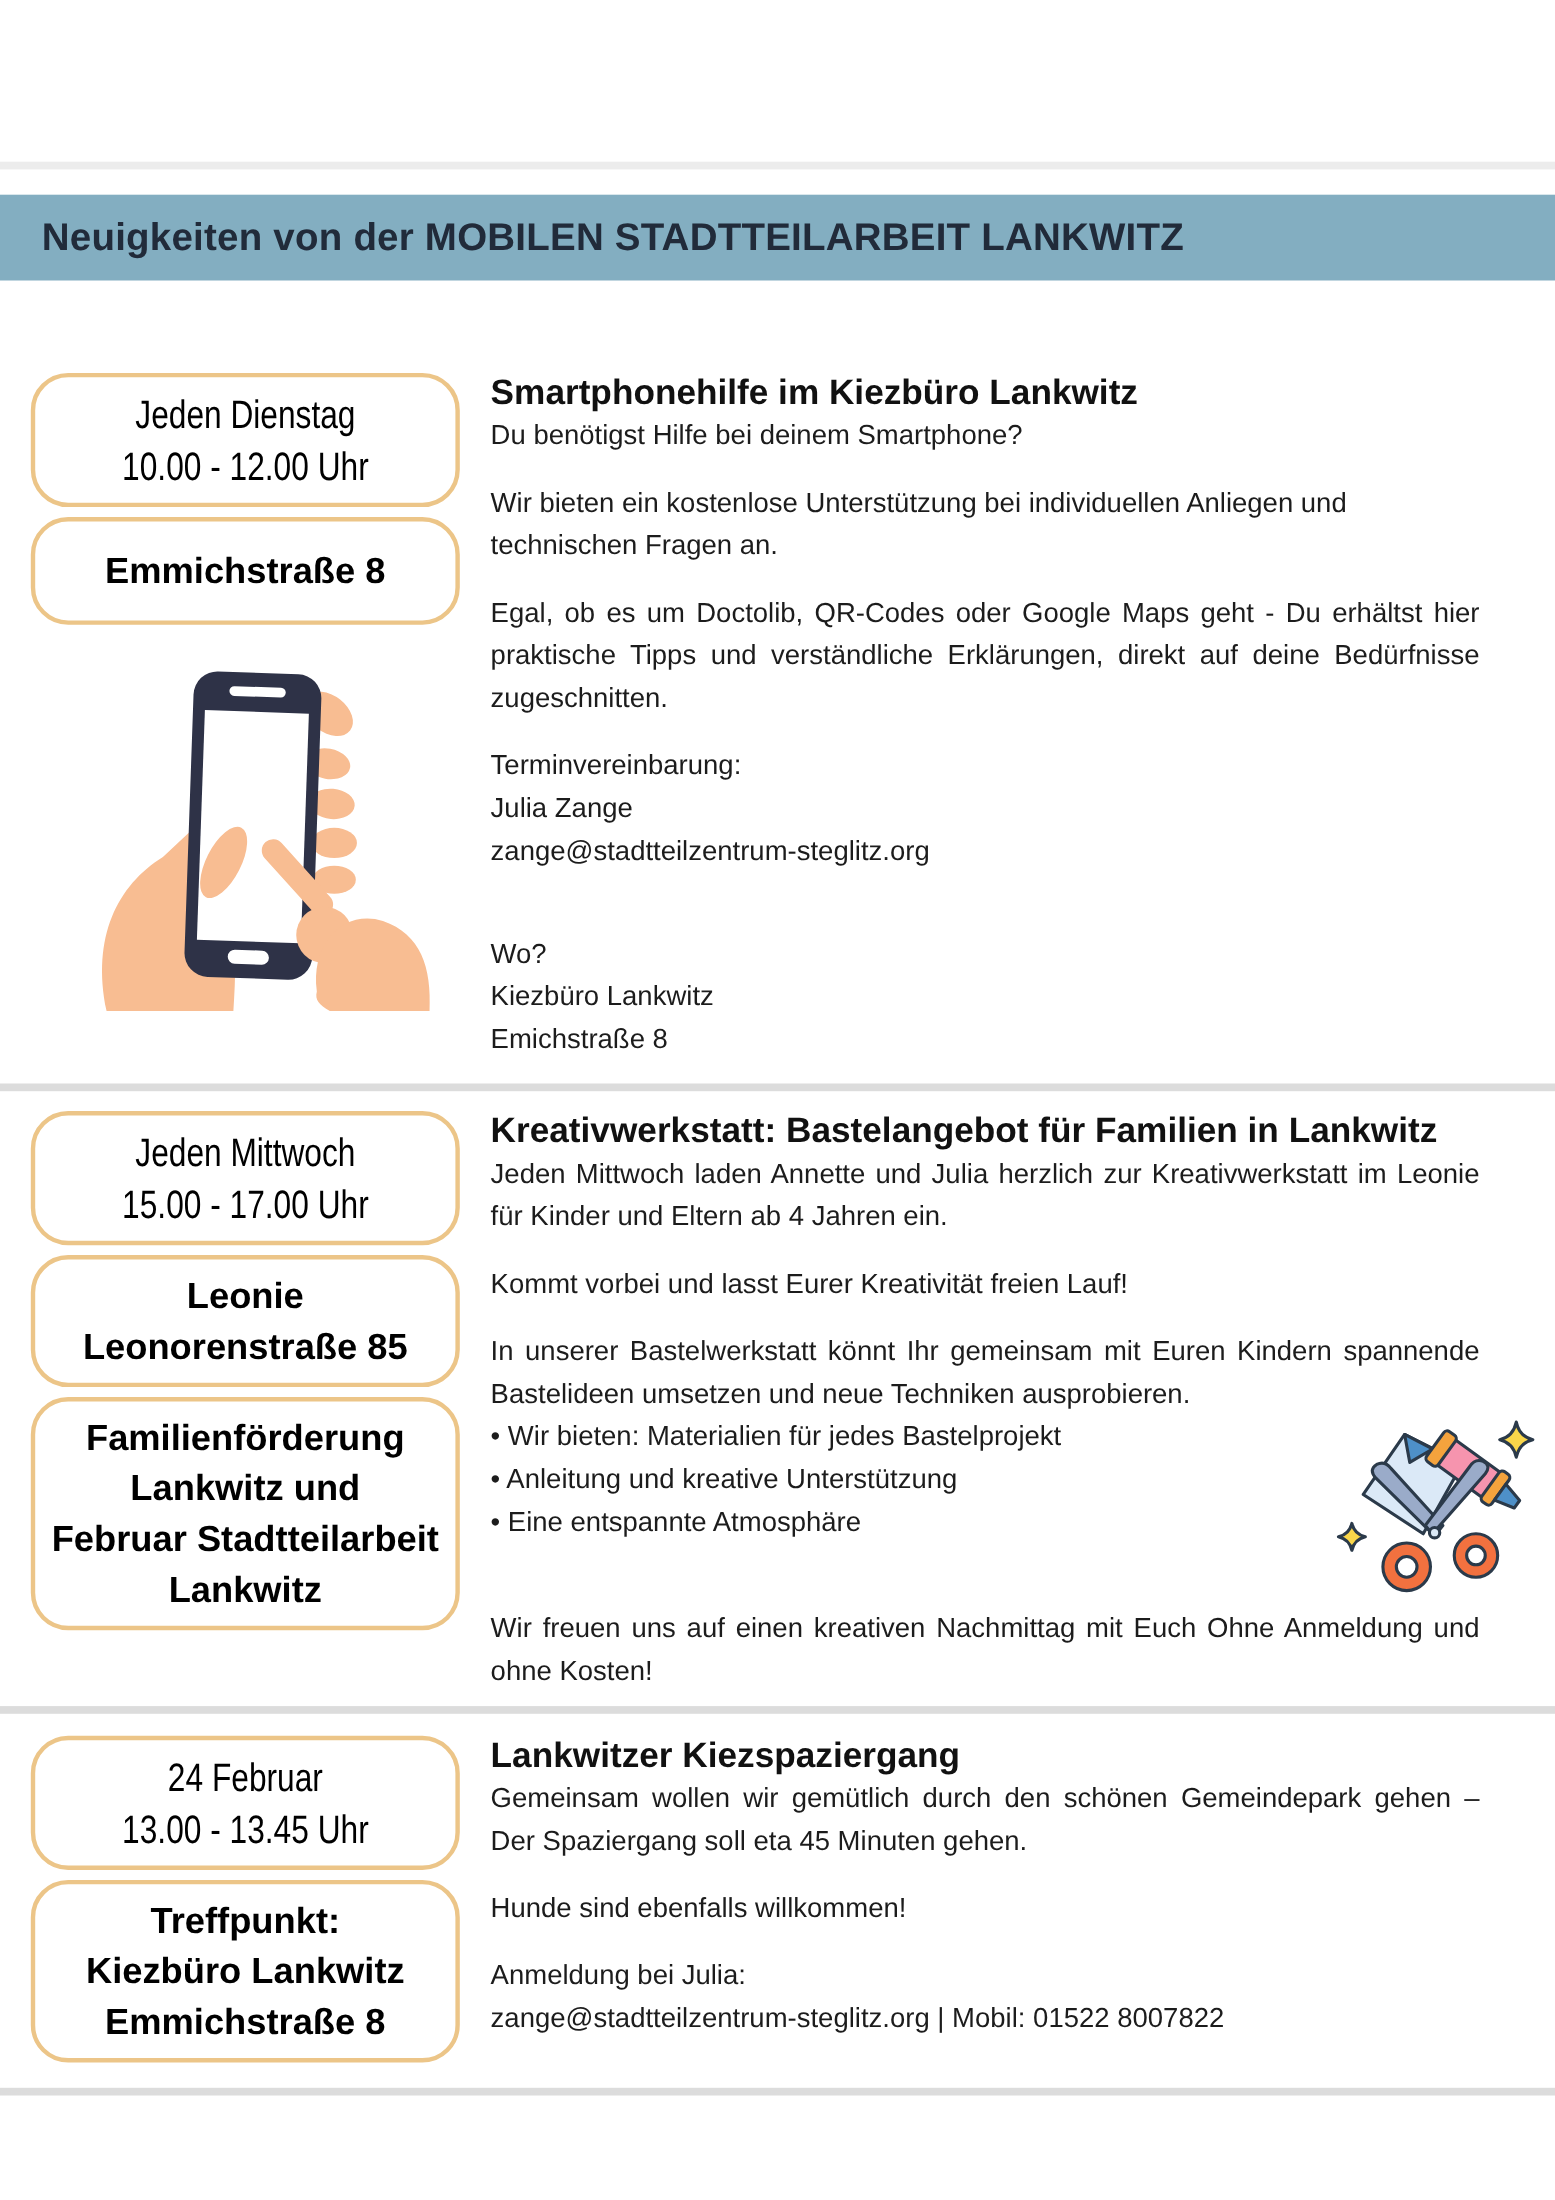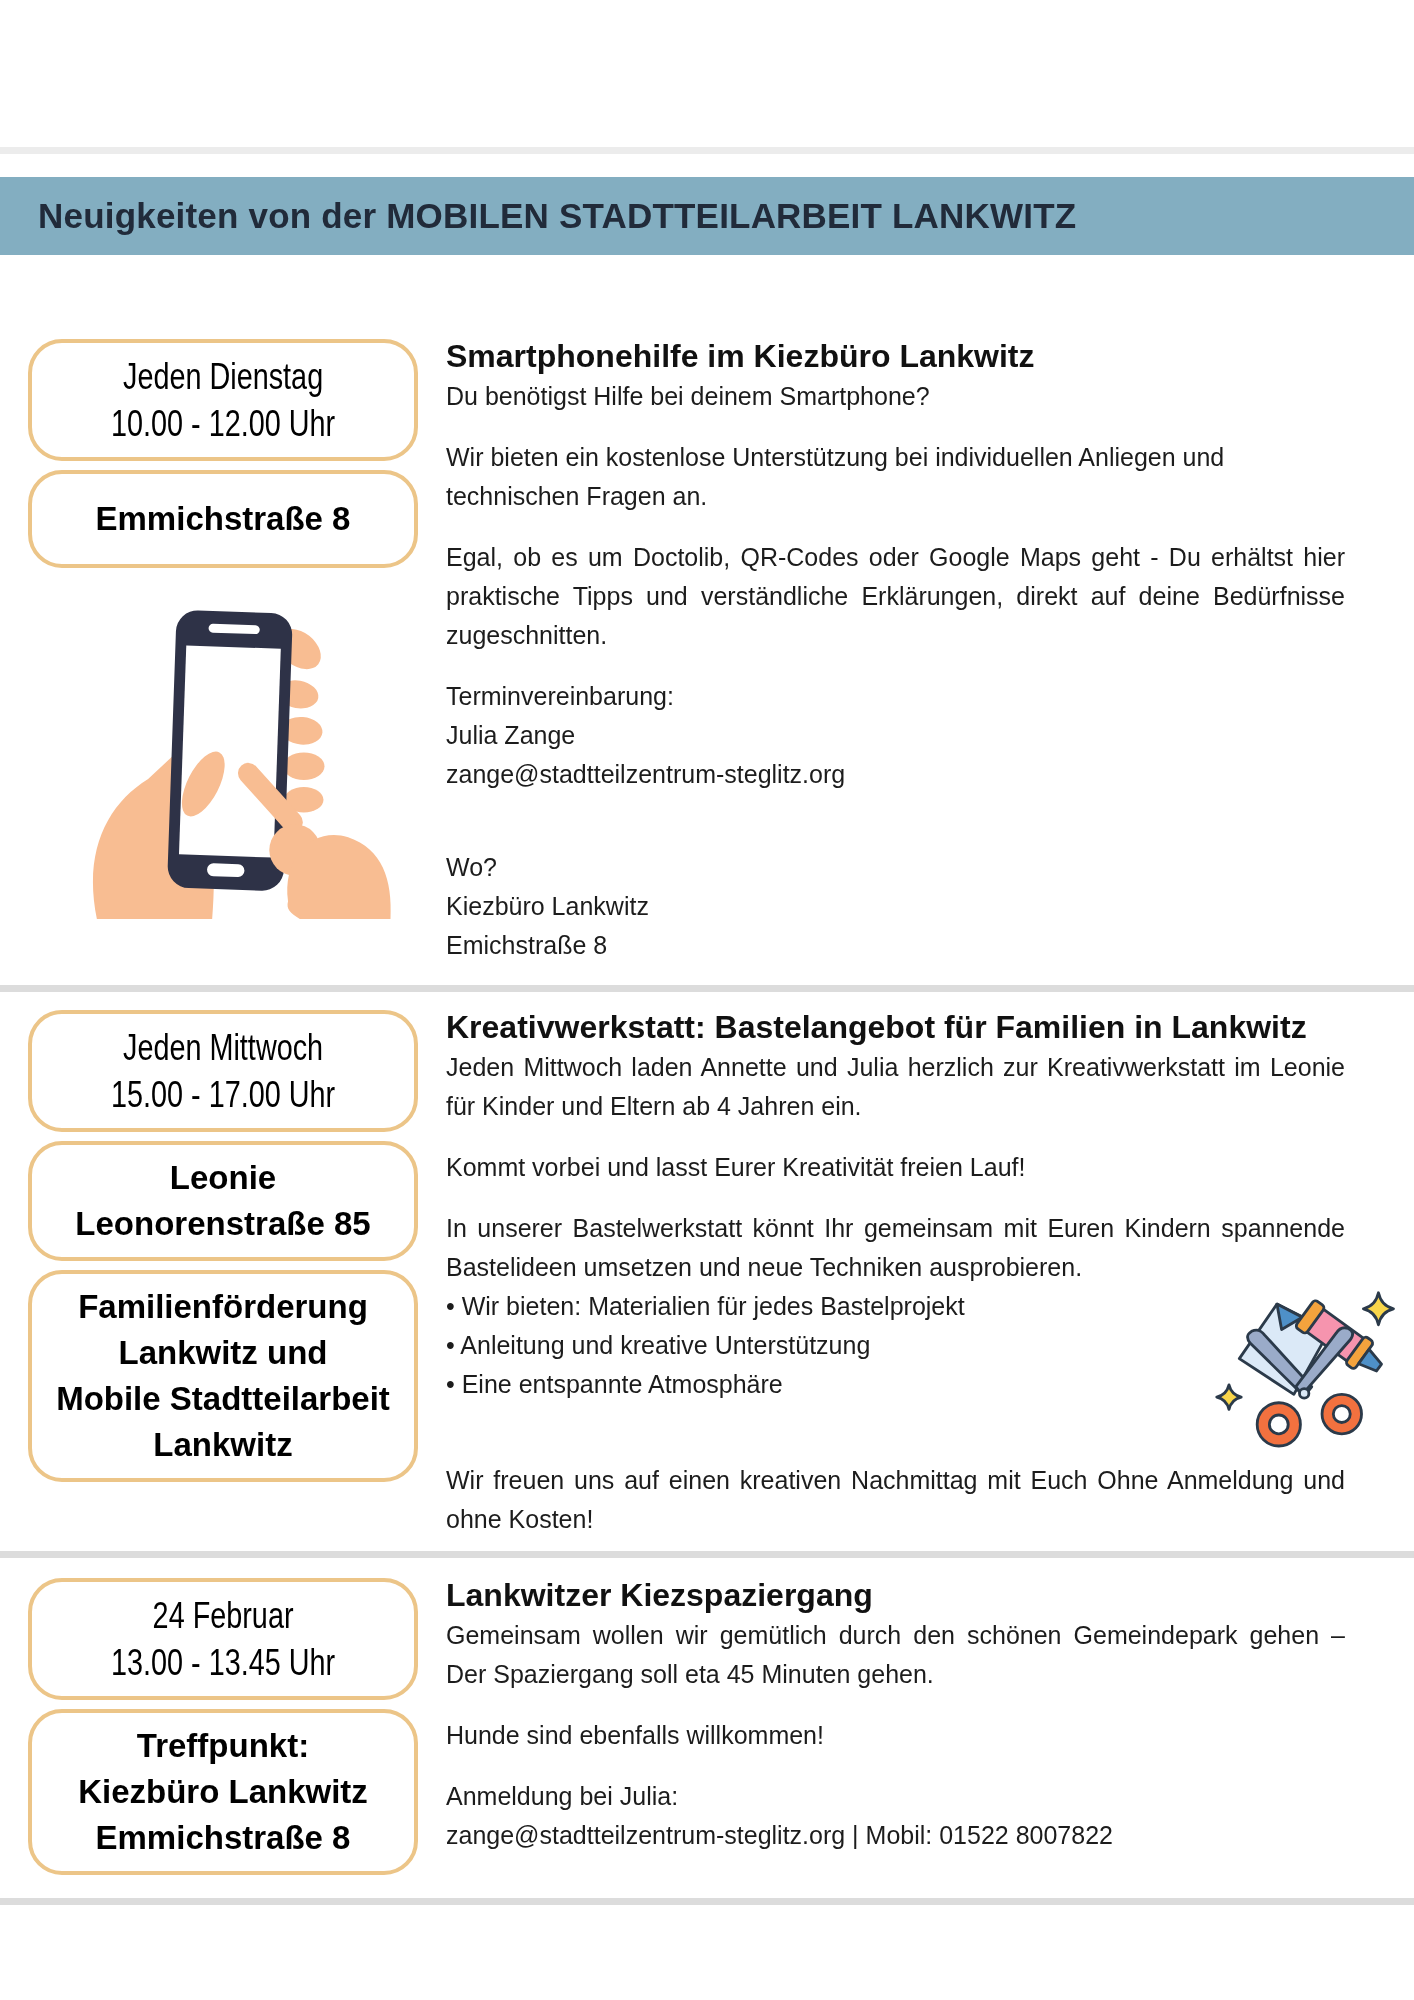--- a/index.html
+++ b/index.html
@@ -120,21 +120,21 @@
       <div class="badge-date-line"><span class="cond">Jeden Mittwoch</span></div>
       <div class="badge-date-line"><span class="cond">15.00 - 17.00 Uhr</span></div>
     </div>
     <div class="badge">
       <div class="badge-loc-line">Leonie</div>
       <div class="badge-loc-line">Leonorenstraße 85</div>
     </div>
     <div class="badge">
       <div class="badge-loc-line">Familienförderung</div>
       <div class="badge-loc-line">Lankwitz und</div>
-      <div class="badge-loc-line">Mobile Stadtteilarbeit</div>
+      <div class="badge-loc-line">Februar Stadtteilarbeit</div>
       <div class="badge-loc-line">Lankwitz</div>
     </div>
   </div>
 
   <div class="right-col">
     <h2 class="sec-title">Kreativwerkstatt: Bastelangebot für Familien in Lankwitz</h2>
     <p class="para justify">Jeden Mittwoch laden Annette und Julia herzlich zur Kreativwerkstatt im Leonie für Kinder und Eltern ab 4 Jahren ein.</p>
     <p class="para mt">Kommt vorbei und lasst Eurer Kreativität freien Lauf!</p>
     <p class="para mt justify">In unserer Bastelwerkstatt könnt Ihr gemeinsam mit Euren Kindern spannende Bastelideen umsetzen und neue Techniken ausprobieren.</p>
 

